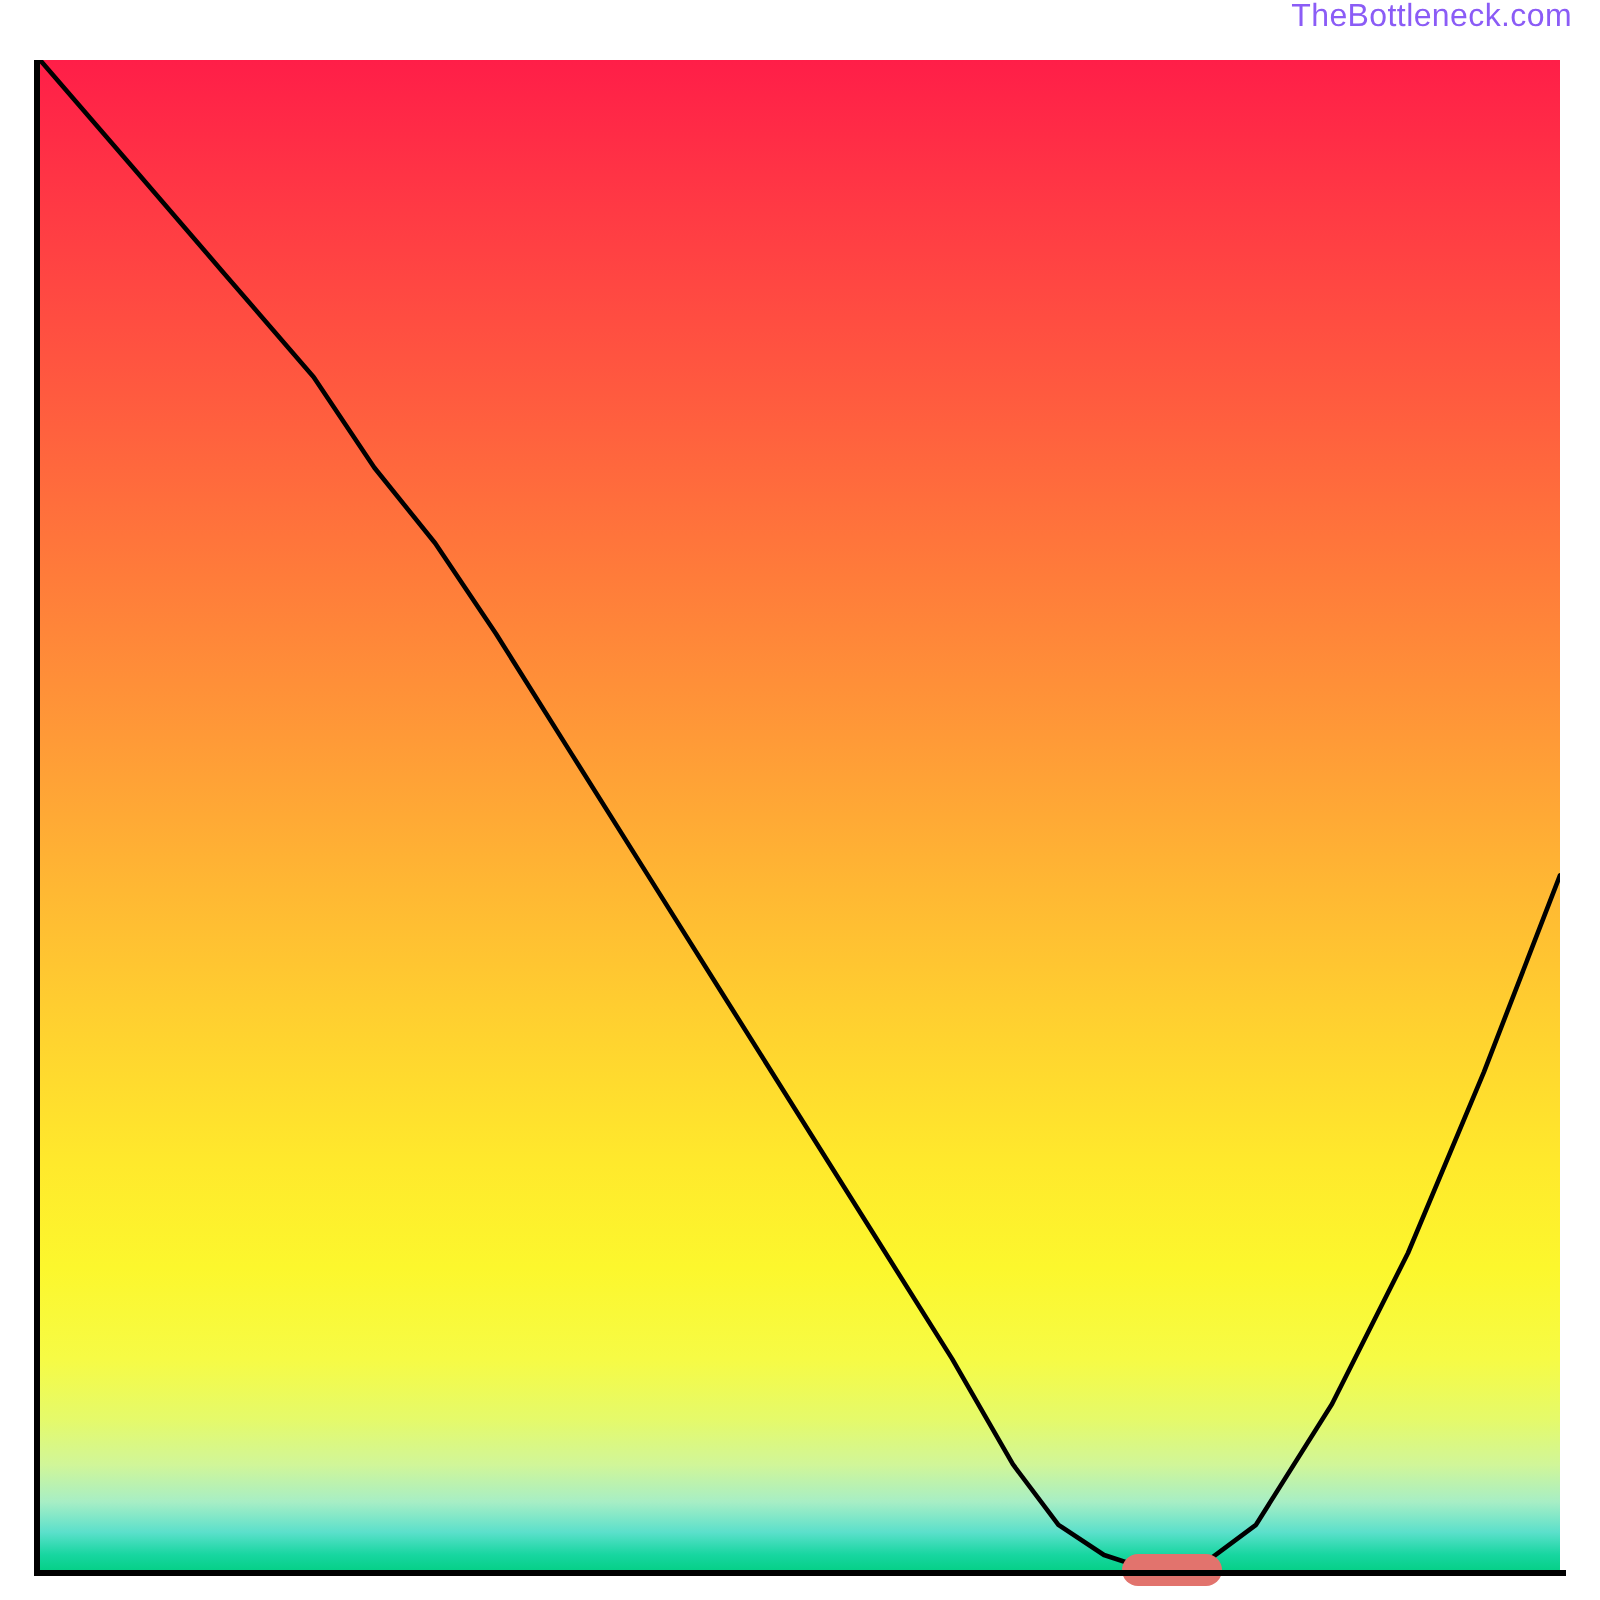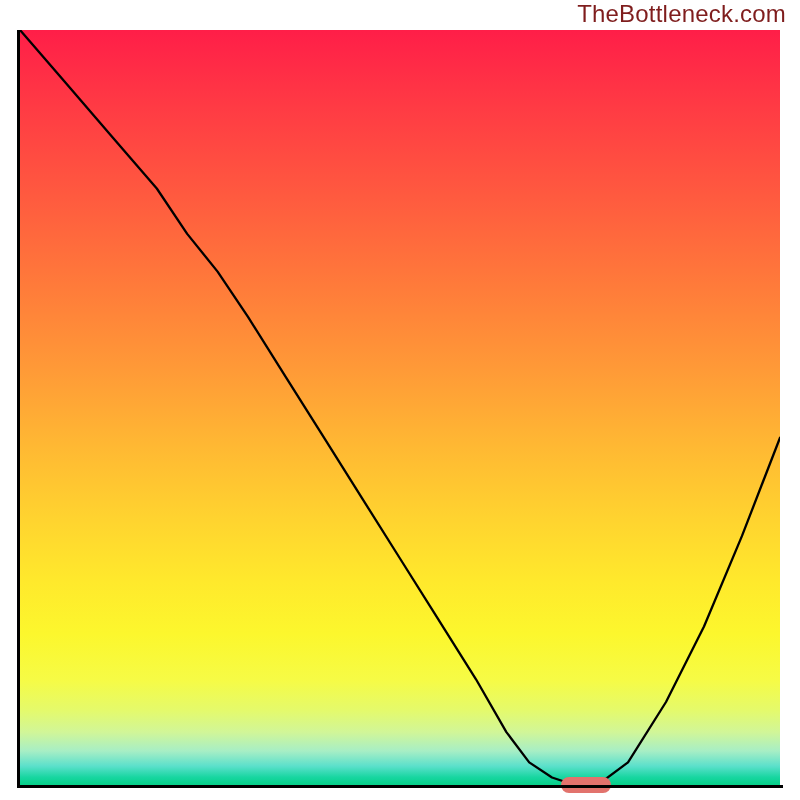--- a/index.html
+++ b/index.html
@@ -13,23 +13,23 @@
   }
   .chart-wrap {
     position: relative;
     width: 800px;
     height: 800px;
   }
   .watermark {
     position: absolute;
     top: 0px;
     right: 14px;
-    font-size: 24px;
+    font-size: 16px;
     font-weight: 500;
-    color: #7f1d1d;
+    color: #8b5cf6;
     letter-spacing: 0.2px;
     z-index: 5;
     font-family: Arial, sans-serif;
   }
   .plot-area {
     position: absolute;
     left: 20px;
     top: 30px;
     width: 760px;
     height: 755px;

